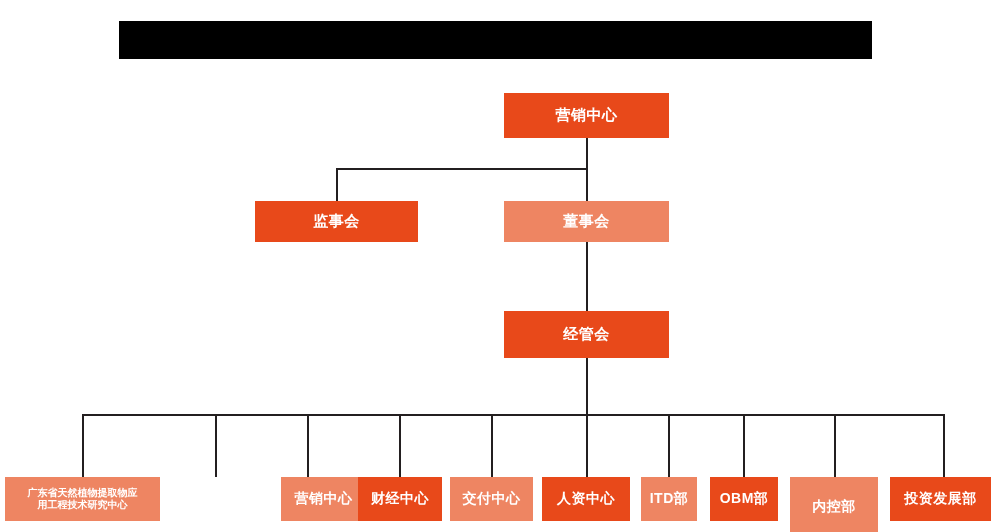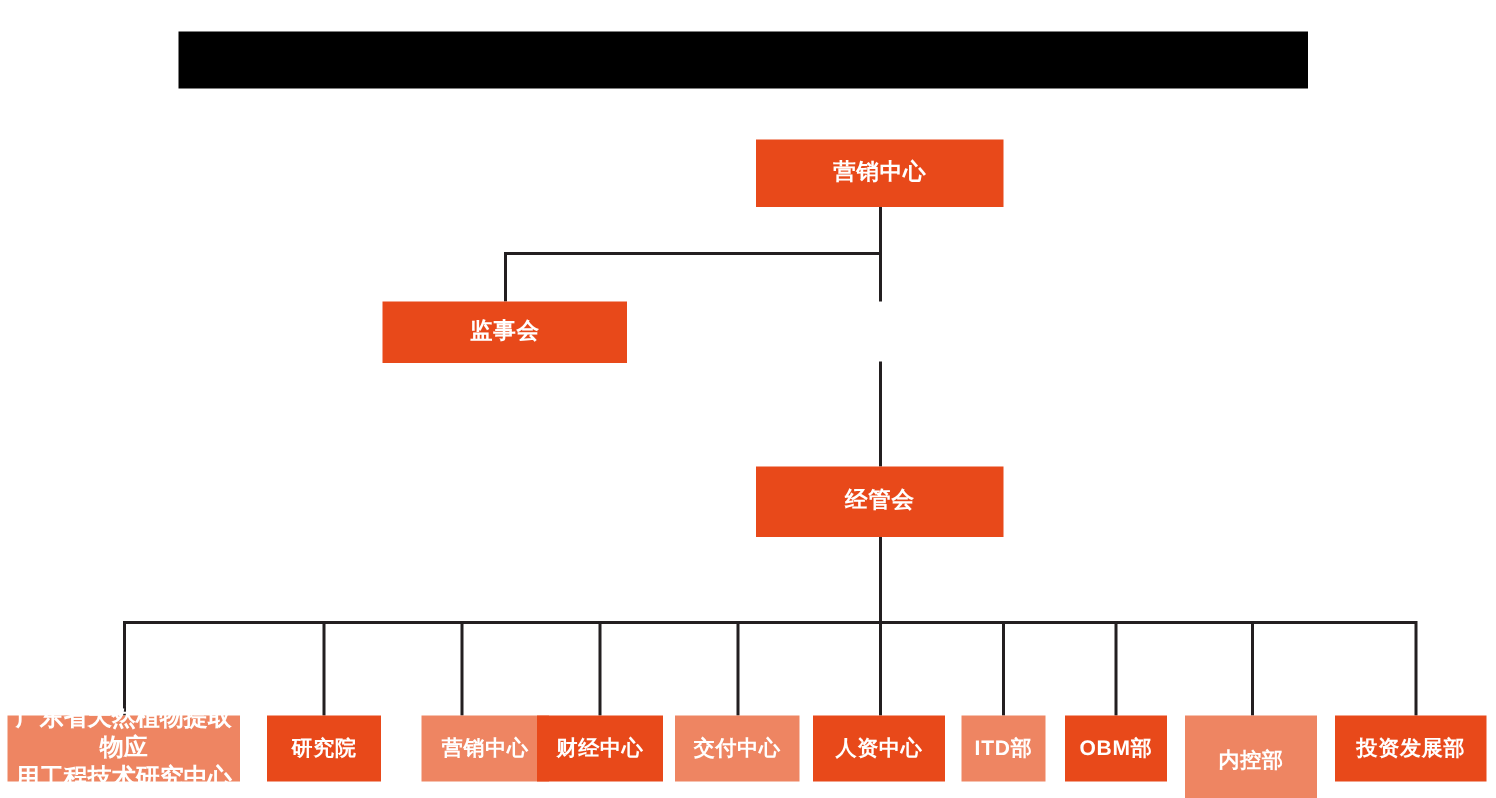--- a/index.html
+++ b/index.html
@@ -48,21 +48,21 @@
     letter-spacing: 0.5px;
     user-select: none;
   }
   .node.dark  { background: #E8491A; }
   .node.light { background: #EE8562; }
 
   .node.lvl1 { font-size: 15px; }
   .node.lvl2 { font-size: 15px; }
   .node.lvl3 { font-size: 15px; }
   .node.leaf { font-size: 14px; }
-  .node.leaf.small { font-size: 16px; letter-spacing: 0px; padding: 0 2px; }
+  .node.leaf.small { font-size: 10px; letter-spacing: 0px; padding: 0 2px; }
 </style>
 </head>
 <body>
 
 <div id="page">
 
   <div class="redaction-bar"></div>
 
   <div class="line v" style="left:586px; top:138px; height:31px;"></div>
   <div class="line h" style="left:336px; top:168px; width:252px;"></div>
@@ -86,35 +86,35 @@
   <div class="line v" style="left:943px; top:414px; height:63px;"></div>
 
   <div class="node lvl1 dark" style="left:504px; top:93px; width:165px; height:45px;">
     <span>营销中心</span>
   </div>
 
   <div class="node lvl2 dark" style="left:255px; top:201px; width:163px; height:41px;">
     <span>监事会</span>
   </div>
 
+  <div class="node lvl2 light" style="left:504px; top:201px; width:165px; height:41px;">
+    <span>董事会</span>
+  </div>
 
   <div class="node lvl3 dark" style="left:504px; top:311px; width:165px; height:47px;">
     <span>经管会</span>
   </div>
 
   <div class="node leaf small light" style="left:5px; top:477px; width:155px; height:44px;">
     <span style="display:block;">
       <span style="display:block;">广东省天然植物提取物应</span>
       <span style="display:block;">用工程技术研究中心</span>
     </span>
   </div>
 
-  <div class="node leaf dark" style="left:178px; top:477px; width:76px; height:44px;">
-    <span>研究院</span>
-  </div>
 
   <div class="node leaf light" style="left:265px; top:477px; width:85px; height:44px;margin-left:16px;">
     <span>营销中心</span>
   </div>
 
   <div class="node leaf dark" style="left:358px; top:477px; width:84px; height:44px;">
     <span>财经中心</span>
   </div>
 
   <div class="node leaf light" style="left:450px; top:477px; width:83px; height:44px;">

